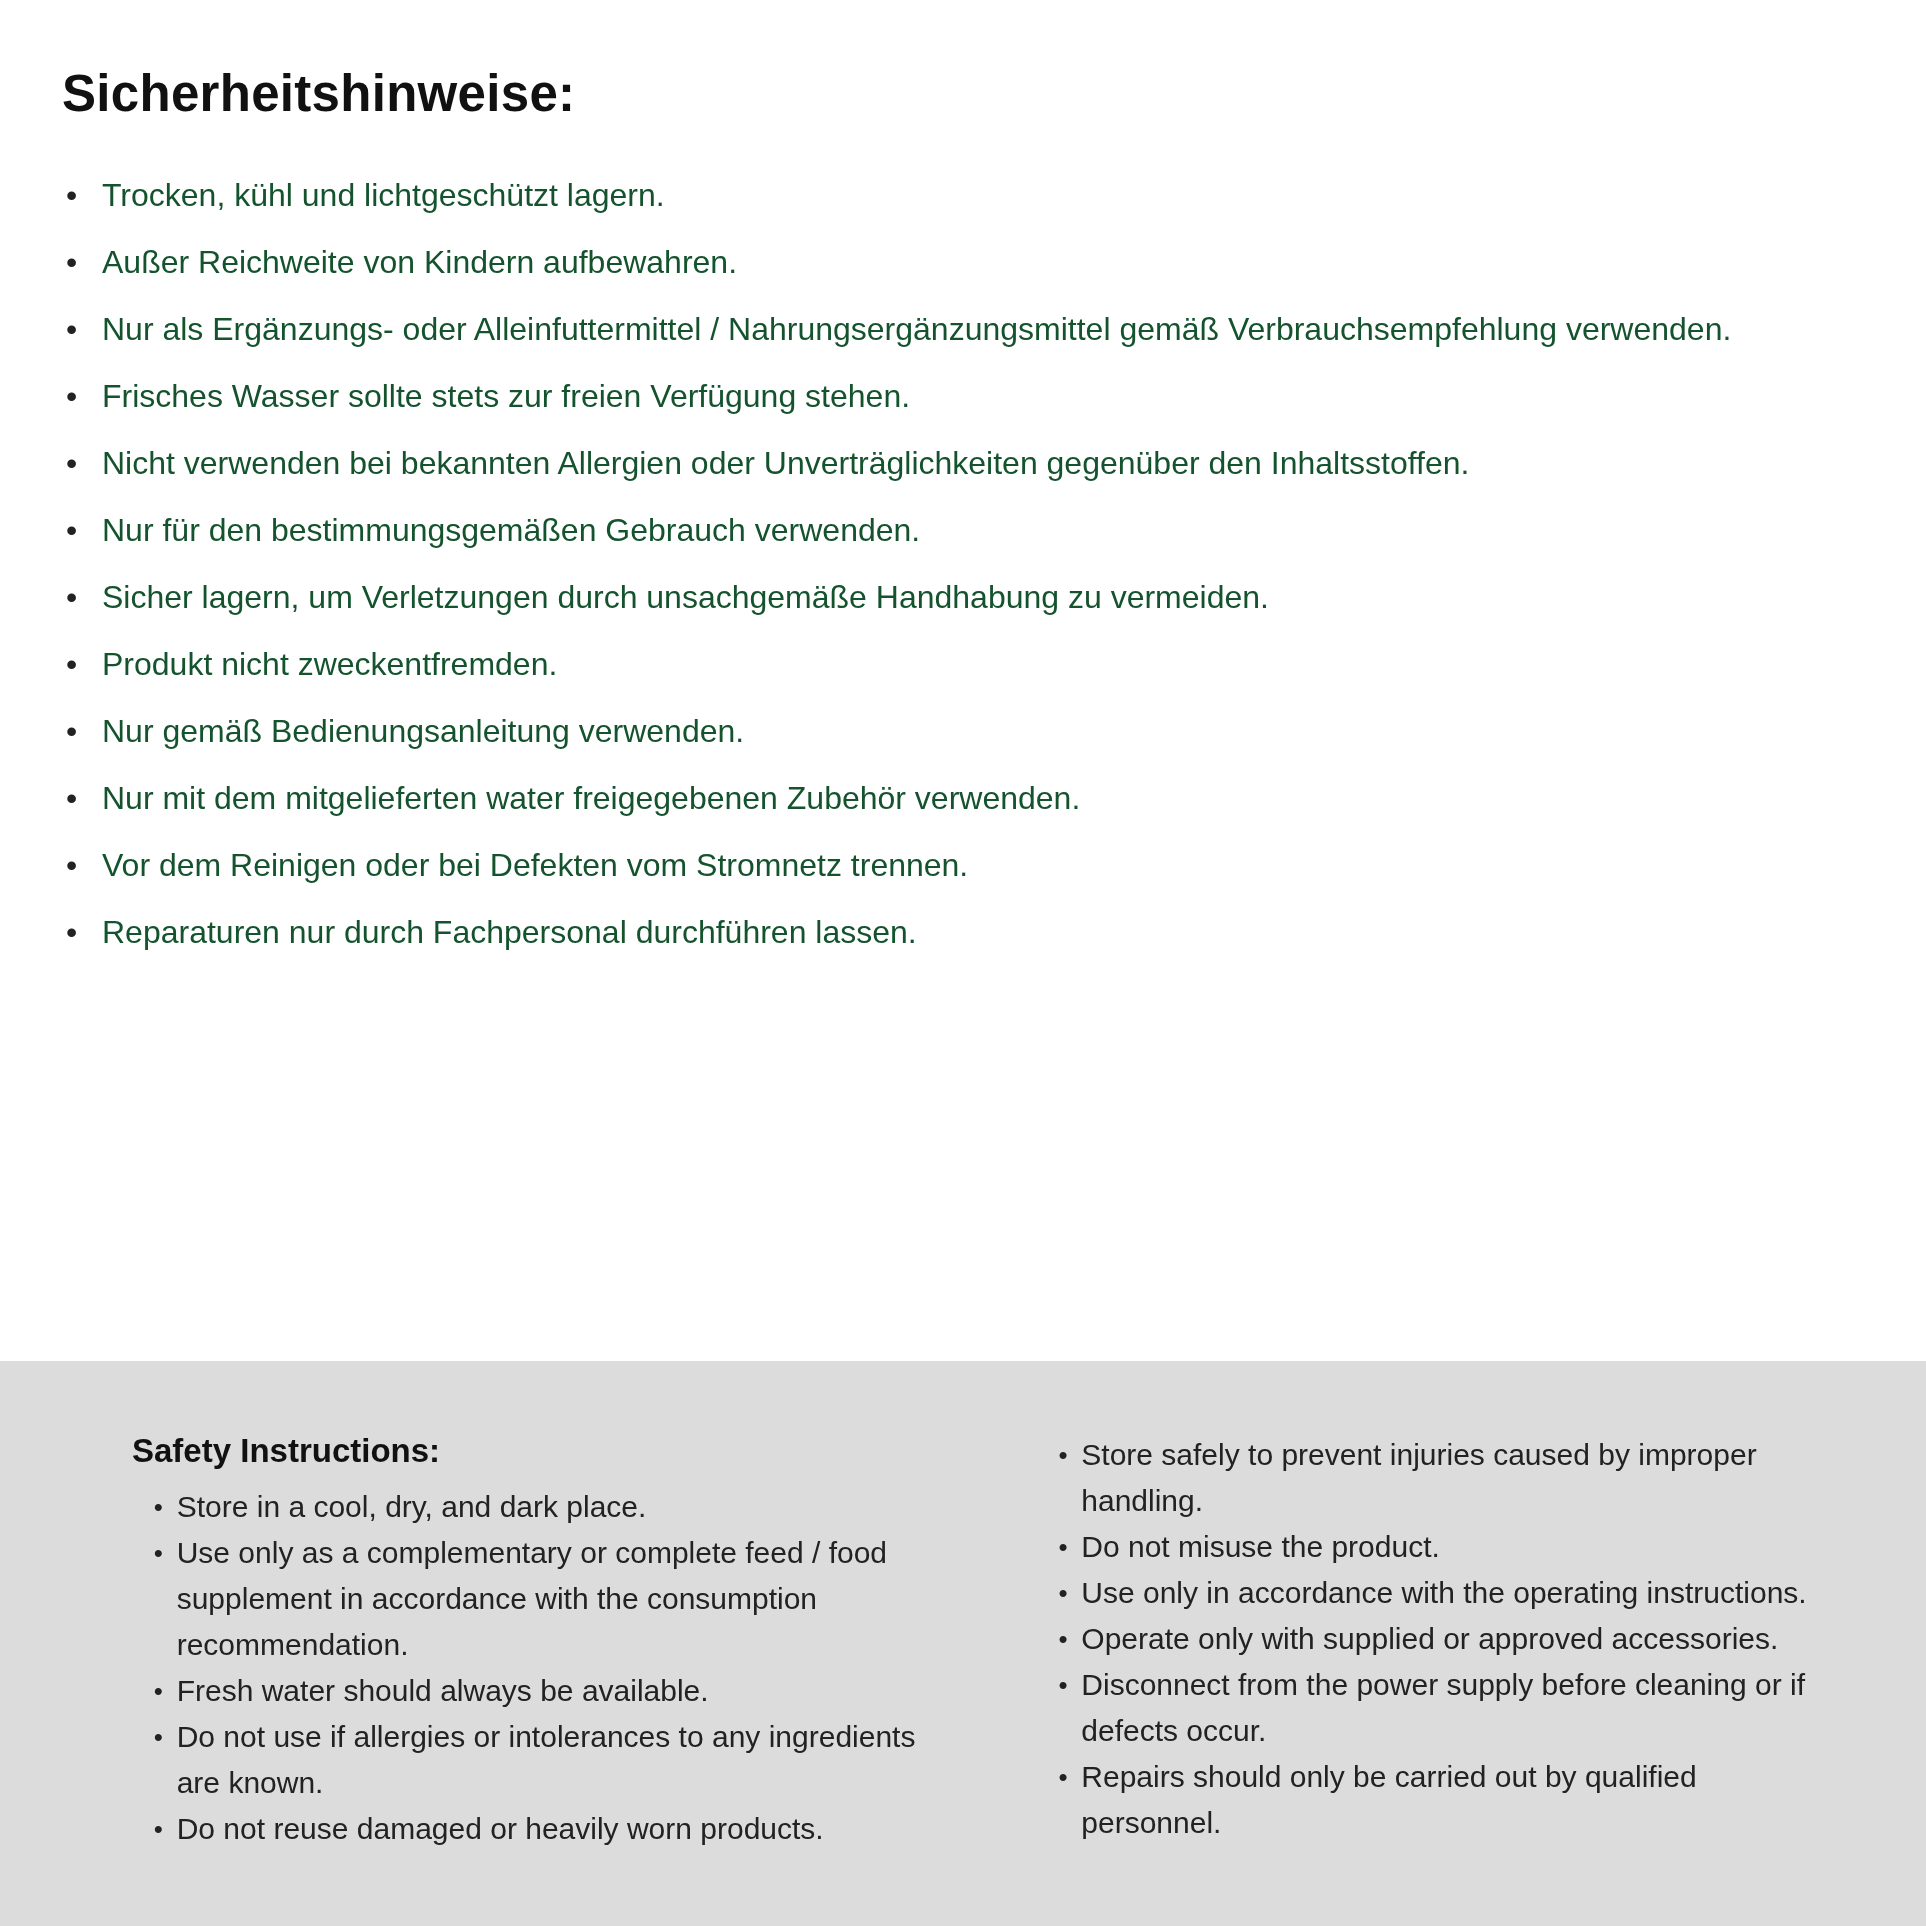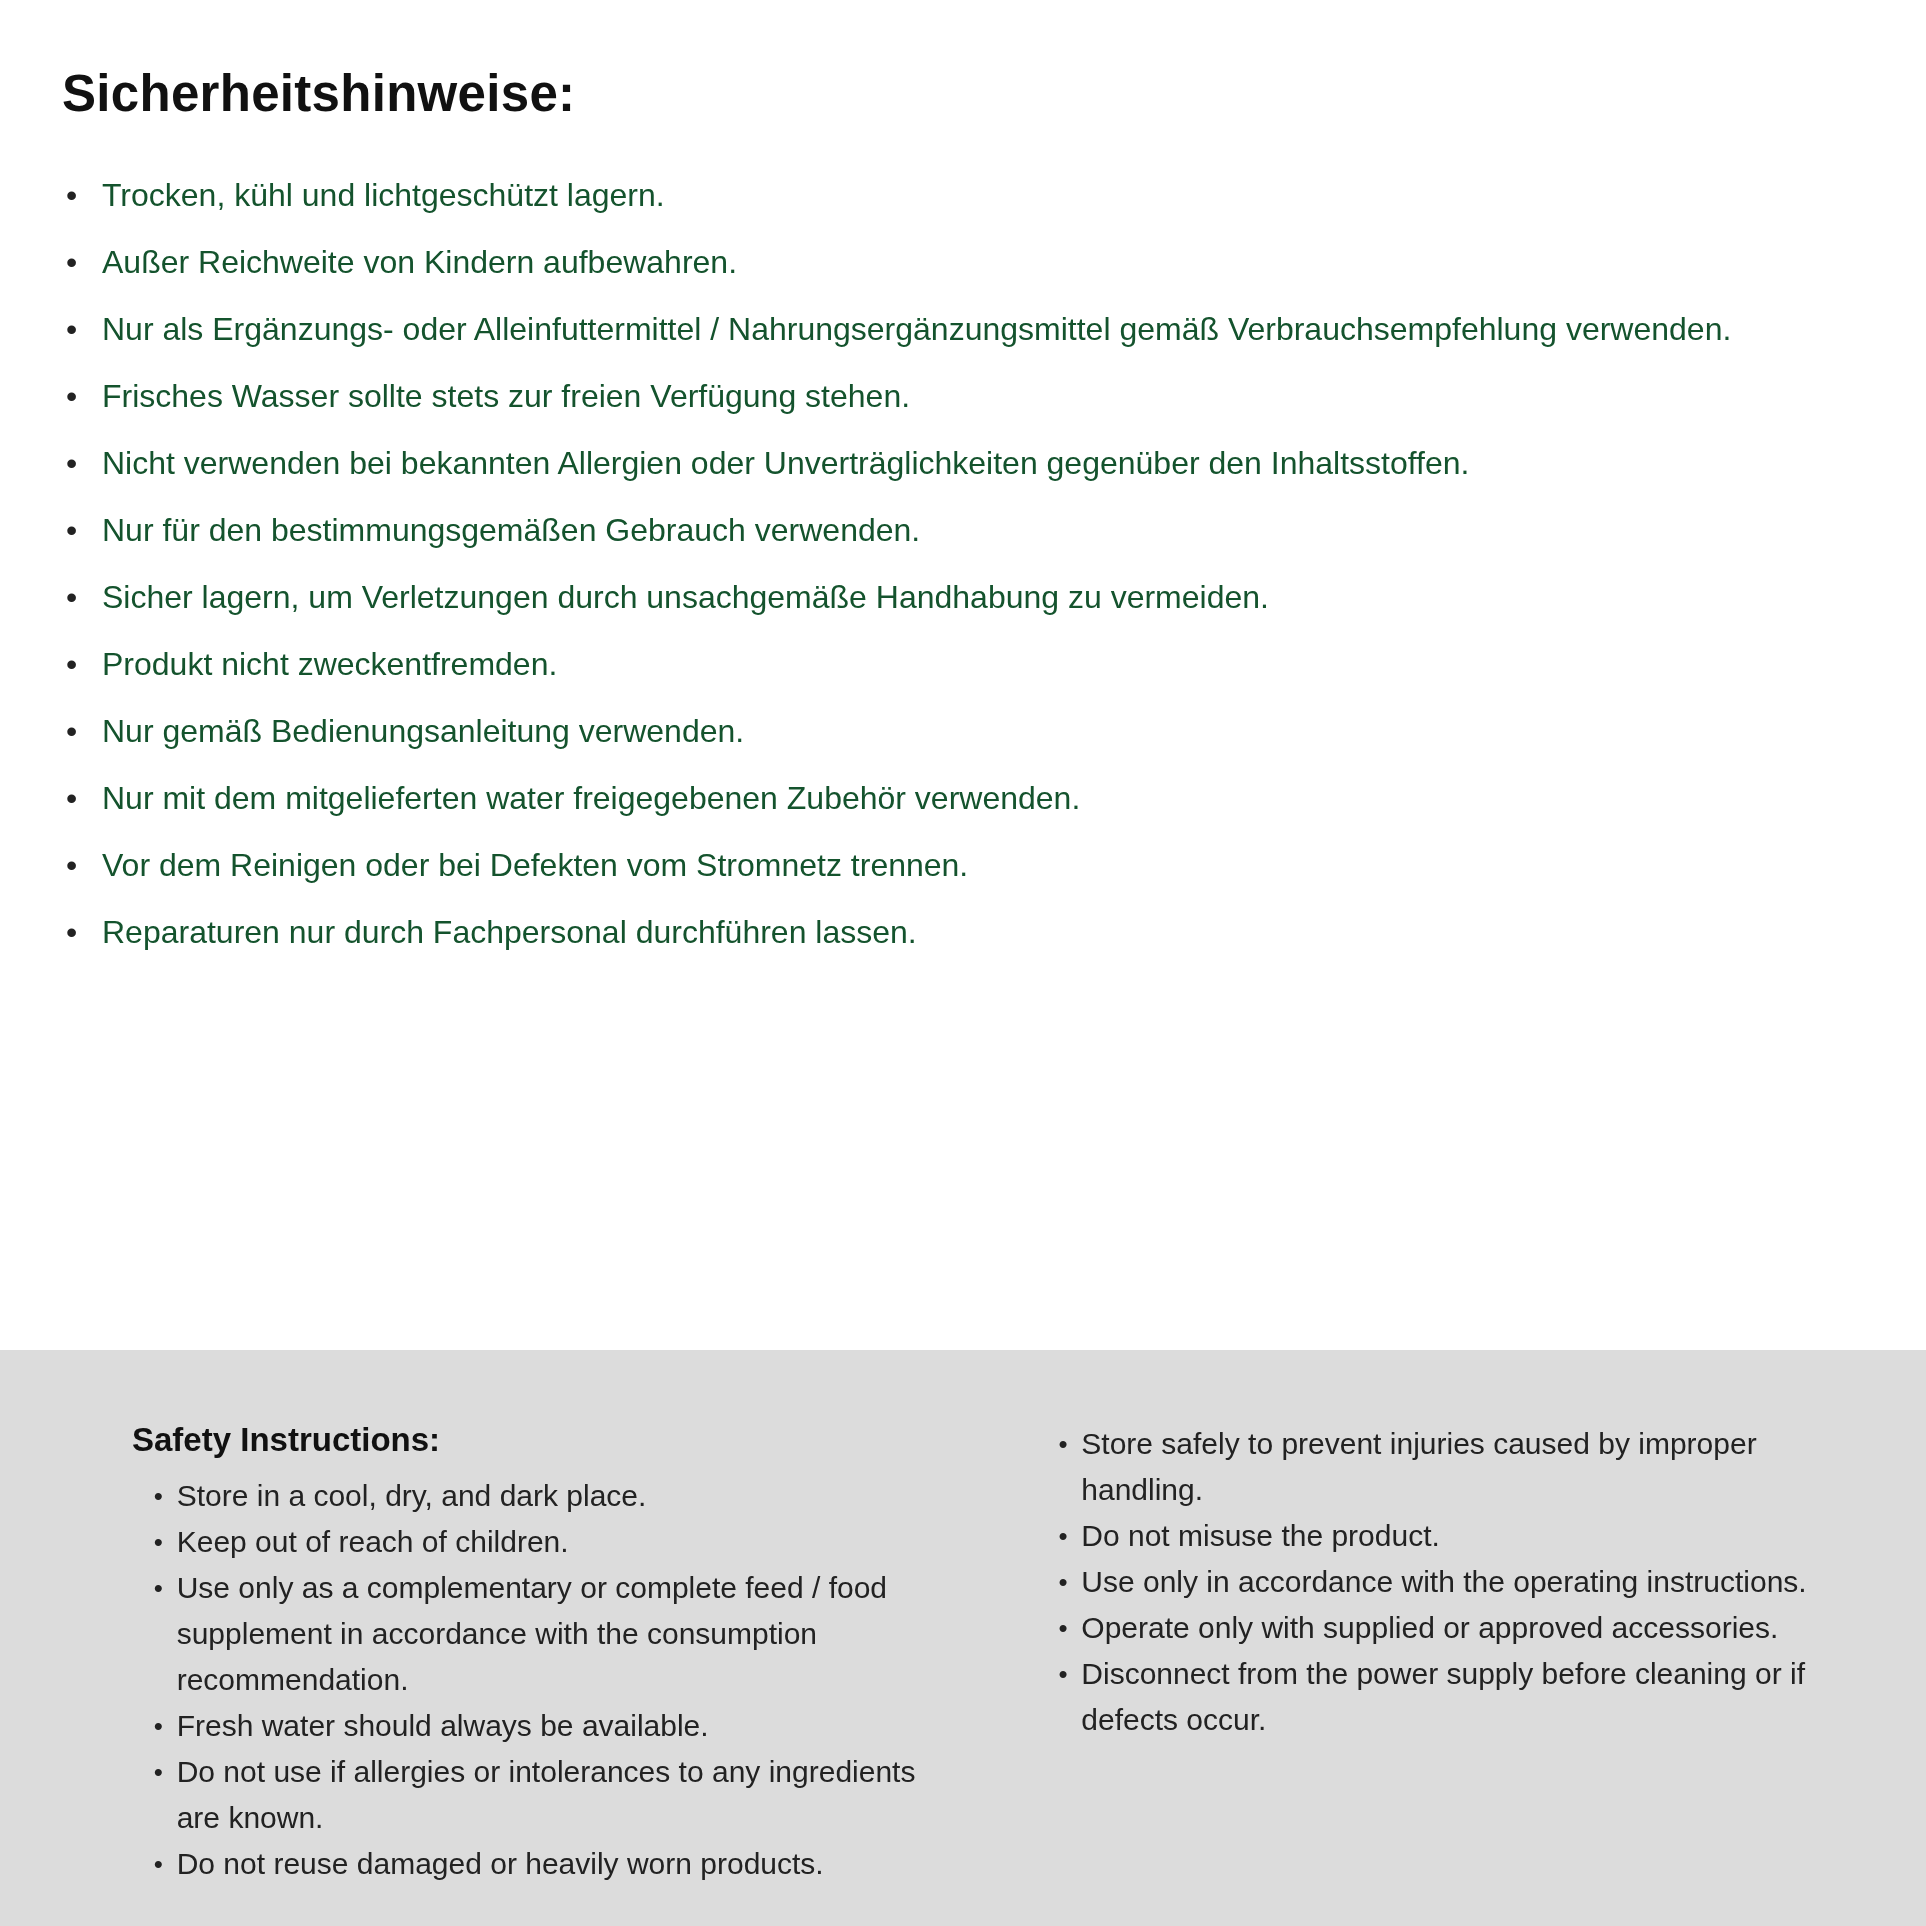--- a/index.html
+++ b/index.html
@@ -121,21 +121,20 @@
       </ul>
   </section>
 
   <section class="section-english">
     <div class="col-left">
       <h2 class="english-heading">Safety Instructions:</h2>
       <ul class="bullets english-list">
 
           <li>Store in a cool, dry, and dark place.</li>
 
-          <li>Keep out of reach of children.</li>
 
           <li>Use only as a complementary or complete feed / food supplement in accordance with the consumption recommendation.</li>
 
           <li>Fresh water should always be available.</li>
 
           <li>Do not use if allergies or intolerances to any ingredients are known.</li>
 
 
           <li>Do not reuse damaged or heavily worn products.</li>
         </ul>
@@ -146,18 +145,19 @@
           <li>Store safely to prevent injuries caused by improper handling.</li>
 
           <li>Do not misuse the product.</li>
 
           <li>Use only in accordance with the operating instructions.</li>
 
           <li>Operate only with supplied or approved accessories.</li>
 
           <li>Disconnect from the power supply before cleaning or if defects occur.</li>
 
+          <li>Repairs should only be carried out by qualified personnel.</li>
         </ul>
     </div>
   </section>
 
 </div>
 
 
 </body></html>

